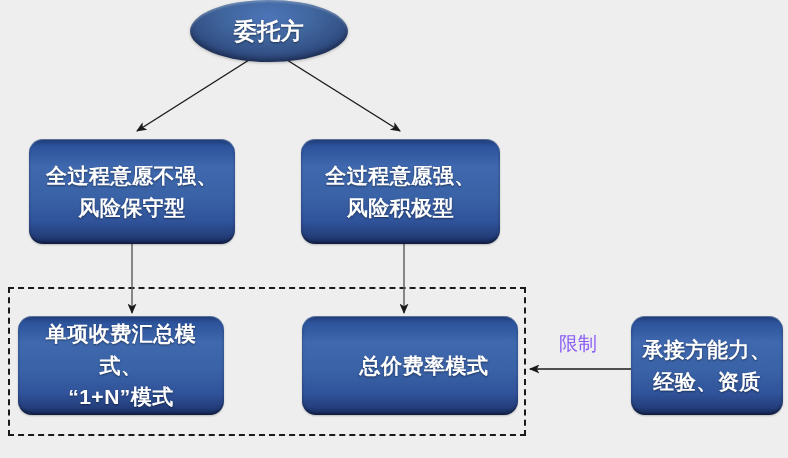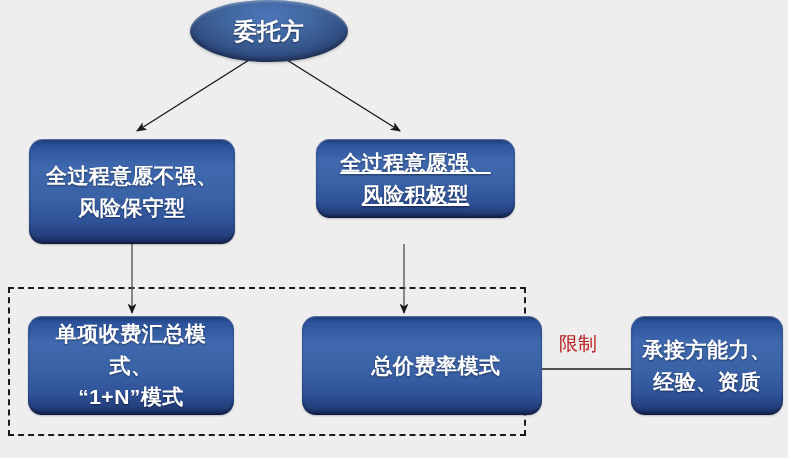--- a/index.html
+++ b/index.html
@@ -79,21 +79,21 @@
   
   .group-region {
     position: absolute;
     border: 2px dashed #1a1a1a;
     background: transparent;
     box-sizing: border-box;
   }
   
   .edge-label {
     position: absolute;
-    color: #b91c1c;
+    color: #8b5cf6;
     font-size: 19px;
     font-weight: normal;
     white-space: nowrap;
   }
 </style>
 </head>
 <body>
 
 <div id="canvas">
 
@@ -121,31 +121,31 @@
 
   <div class="node ellipse" style="left:190px; top:0; width:158px; height:62px;">
     <span class="node-label">委托方</span>
   </div>
 
   <div class="node box" style="left:29px; top:139px; width:206px; height:105px;">
     <span class="node-label">全过程意愿不强、
 风险保守型</span>
   </div>
 
-  <div class="node box" style="left:316px; top:139px; width:199px; height:79px;text-decoration:underline;">
+  <div class="node box" style="left:301px; top:139px; width:199px; height:105px;">
     <span class="node-label">全过程意愿强、
 风险积极型</span>
   </div>
 
-  <div class="node box" style="left:28px; top:316px; width:206px; height:99px;">
+  <div class="node box" style="left:18px; top:316px; width:206px; height:99px;">
     <span class="node-label">单项收费汇总模式、
 “1+N”模式</span>
   </div>
 
-  <div class="node box" style="left:302px; top:316px; width:240px; height:99px;padding-left:28px;">
+  <div class="node box" style="left:302px; top:316px; width:216px; height:99px;padding-left:28px;">
     <span class="node-label">总价费率模式</span>
   </div>
 
   <div class="node box" style="left:631px; top:316px; width:152px; height:99px;">
     <span class="node-label">承接方能力、
 经验、资质</span>
   </div>
 
 </div>
 

